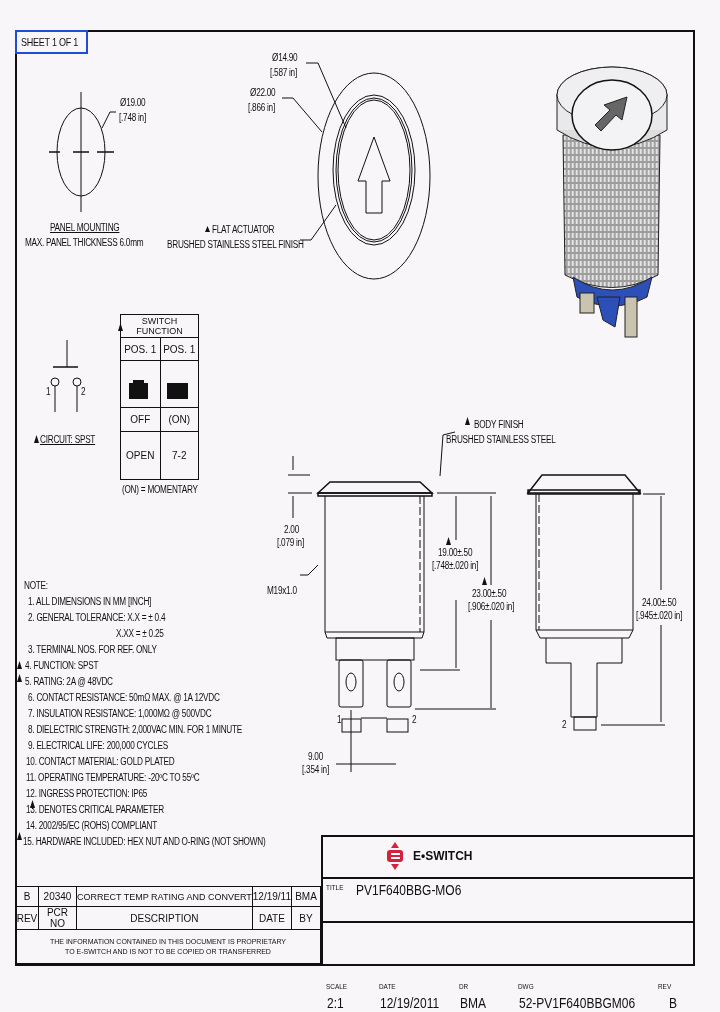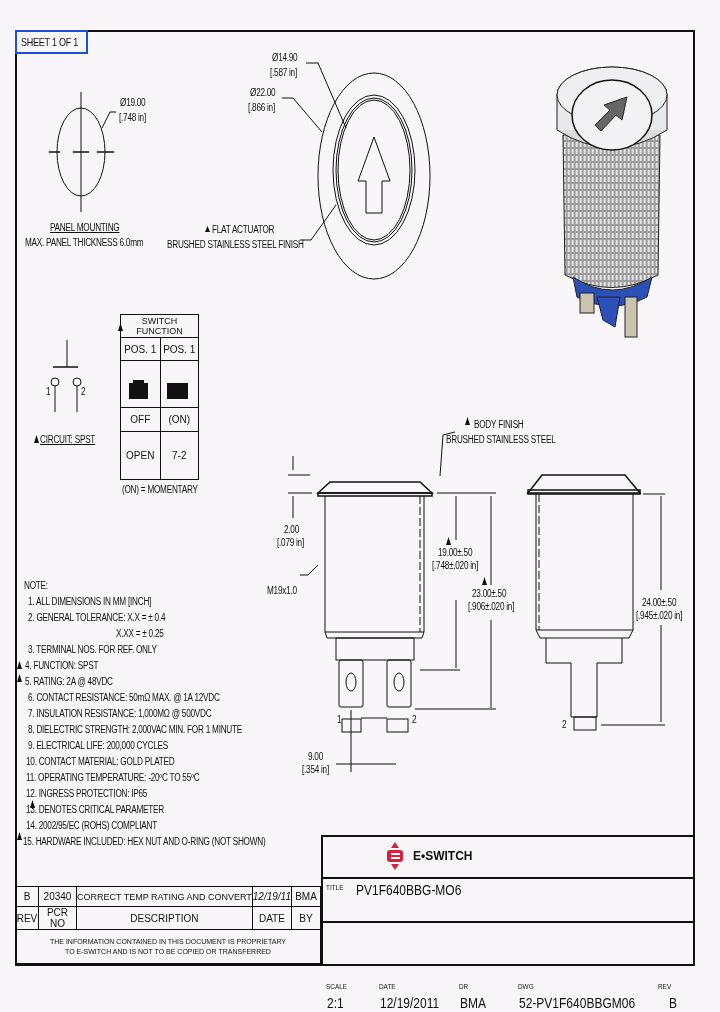--- a/index.html
+++ b/index.html
@@ -226,21 +226,21 @@
 <span class="t" style="left:642px;top:597px;">24.00±.50</span>
 <span class="t" style="left:636px;top:610px;">[.945±.020 in]</span>
 <span class="t" style="left:562px;top:719px;">2</span>
 
 <table class="rev abs" style="left:15px;top:886px;width:306px;">
   <tbody>
       <tr style="height:20px;">
     <td style="width:22px;">B</td>
     <td style="width:37px;">20340</td>
     <td style="font-size:9px;">CORRECT TEMP RATING AND CONVERT</td>
-    <td style="width:37px;font-style:italic;">12/19/11</td>
+    <td style="width:37px;">12/19/11</td>
     <td style="width:28px;">BMA</td>
   </tr>
   <tr style="height:20px;">
     <td>REV</td>
     <td>PCR NO</td>
     <td>DESCRIPTION</td>
     <td>DATE</td>
     <td>BY</td>
   </tr>
   <tr style="height:34px;">

